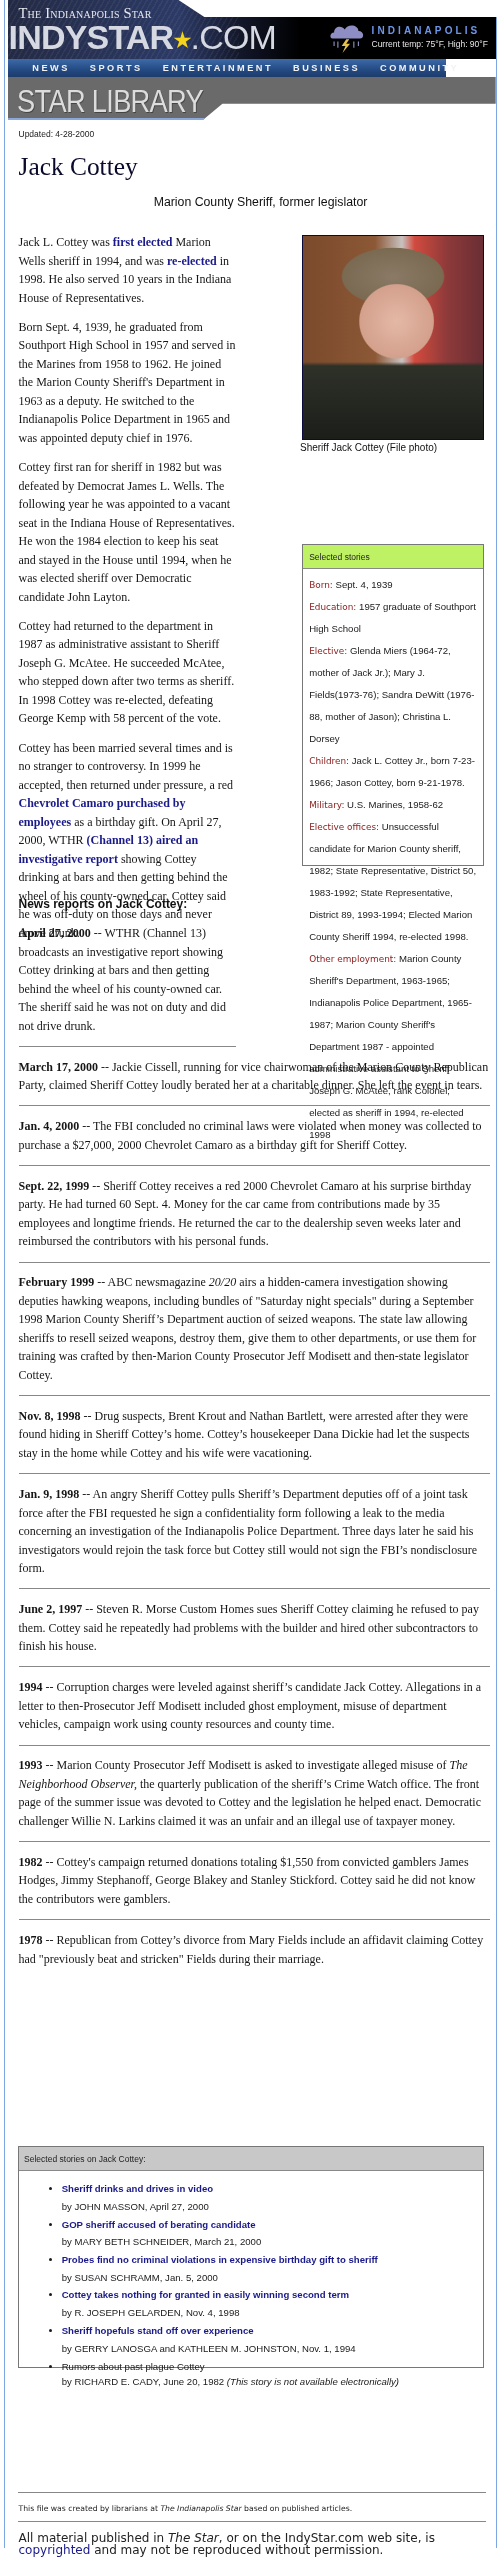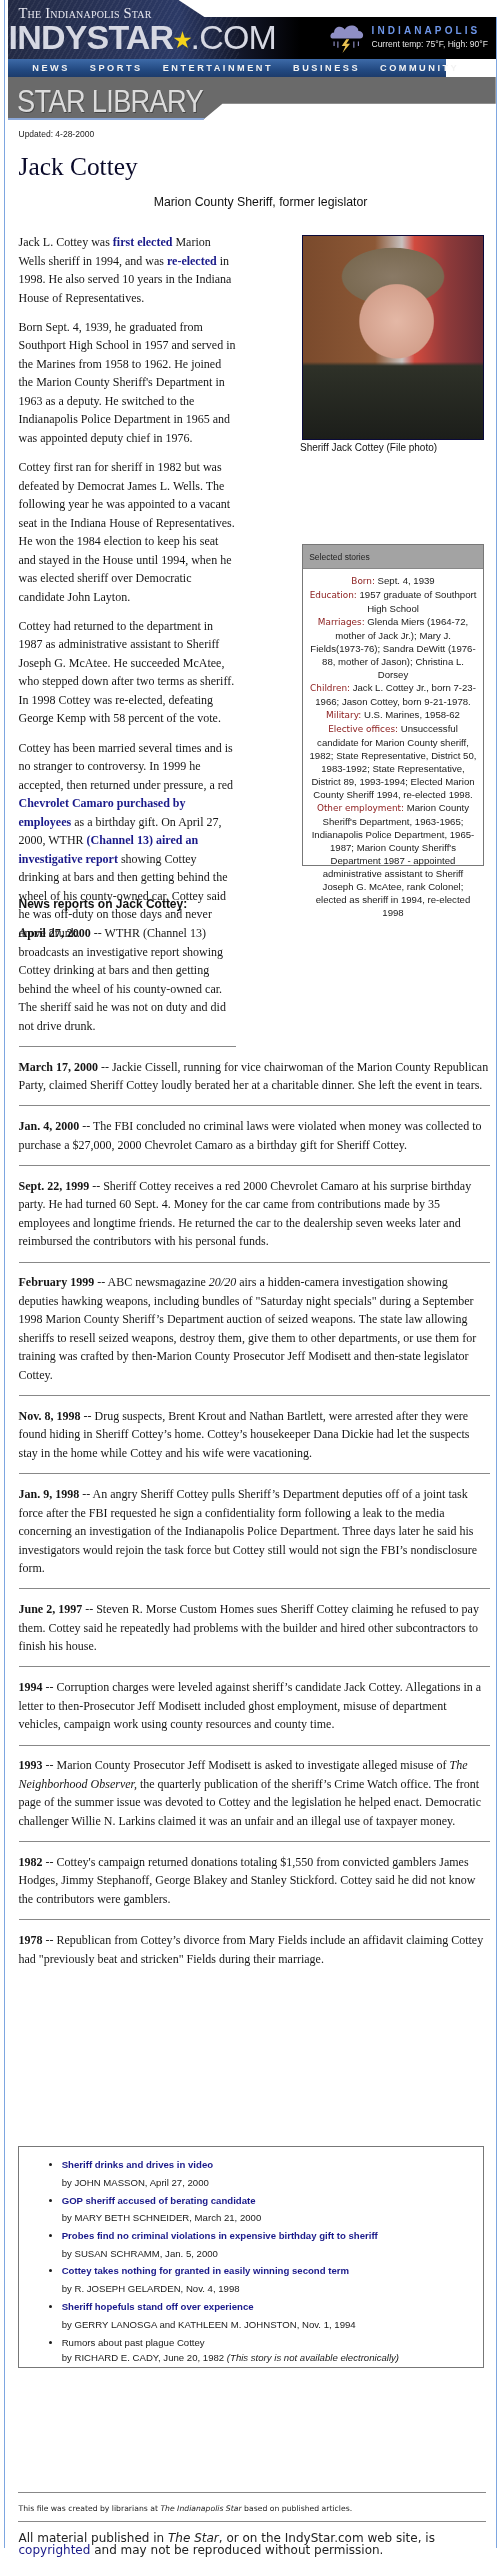--- a/index.html
+++ b/index.html
@@ -40,22 +40,22 @@
   .bio a { color:#1a1a8a; font-weight:bold; text-decoration:none; }
 
   .photo { position:absolute; left:302px; top:235px; width:182px; height:205px; border:0.8px solid #0a0a3a; box-sizing:border-box;
      background:radial-gradient(ellipse 34% 30% at 52% 42%, #e4b8a6 0%, #d3a08c 60%, rgba(0,0,0,0) 62%),
                 radial-gradient(ellipse 40% 20% at 50% 20%, #8a7a66 0%, #7a6a52 70%, rgba(0,0,0,0) 72%),
                 linear-gradient(180deg, rgba(0,0,0,0) 0%, rgba(0,0,0,0) 62%, #2e3128 64%, #1c1e1a 100%),
                 linear-gradient(90deg,#7a4a2c 0%,#8c5836 40%,#c8c2c0 55%,#d24a3e 62%,#8e3a3a 80%,#6a2e34 100%); }
   .photo-caption { position:absolute; left:300px; top:442px; font-family:"Liberation Sans", sans-serif; font-size:10px; color:#111; }
 
   .factbox { position:absolute; left:302px; top:544px; width:182px; height:322px; border:0.8px solid #777; box-sizing:border-box; background:#fff; }
-  .factbox-head { height:24px; background:#a3a3a3; border-bottom:0.8px solid #888; font-family:"Liberation Sans", sans-serif; font-size:8.5px; color:#222; padding:7px 0 0 6.2px; box-sizing:border-box; }
-  .factbox-body { padding:4.6px 6.2px; font-family:"Liberation Sans", sans-serif; font-size:9.6px; line-height:13px; color:#1a1a1a;text-align:center; }
+  .factbox-head { height:24px; background:#bef264; border-bottom:0.8px solid #888; font-family:"Liberation Sans", sans-serif; font-size:8.5px; color:#222; padding:7px 0 0 6.2px; box-sizing:border-box; }
+  .factbox-body { padding:4.6px 6.2px; font-family:"Liberation Sans", sans-serif; font-size:9.6px; line-height:22px; color:#1a1a1a; }
   .fact-label { color:#8a1a1a; font-family:"DejaVu Sans", sans-serif; font-size:8.9px; }
 
   .news-heading { position:absolute; left:18.5px; top:897px; font-family:"Liberation Sans", sans-serif; font-weight:bold; font-size:12px; color:#111; margin:0; }
   .events { position:absolute; left:18.5px; top:924px; width:471px; font-size:12px; line-height:18.5px; color:#161616; }
   .event { padding:0 0 10.8px 0; margin:0 0 10.8px 0; border-bottom:0.8px solid #888; }
   .event:first-child { width:217px; }
   .event:last-child { border-bottom:none; }
   .event b { font-weight:bold; }
 
   .stories-box { position:absolute; left:17.7px; top:2146px; width:466px; height:222px; border:0.8px solid #777; box-sizing:border-box; }
@@ -117,21 +117,21 @@
 </div>
 
 <div class="photo" title="Sheriff Jack Cottey portrait"></div>
 <div class="photo-caption">Sheriff Jack Cottey (File photo)</div>
 
 <aside class="factbox">
   <div class="factbox-head">Selected stories</div>
   <div class="factbox-body" id="facts">
       <div><span class="fact-label">Born:</span><span> Sept. 4, 1939</span></div>
       <div><span class="fact-label">Education:</span><span> 1957 graduate of Southport High School</span></div>
-      <div><span class="fact-label">Marriages:</span><span> Glenda Miers (1964-72, mother of Jack Jr.); Mary J. Fields(1973-76); Sandra DeWitt (1976-88, mother of Jason); Christina L. Dorsey</span></div>
+      <div><span class="fact-label">Elective:</span><span> Glenda Miers (1964-72, mother of Jack Jr.); Mary J. Fields(1973-76); Sandra DeWitt (1976-88, mother of Jason); Christina L. Dorsey</span></div>
       <div><span class="fact-label">Children:</span><span> Jack L. Cottey Jr., born 7-23-1966; Jason Cottey, born 9-21-1978.</span></div>
       <div><span class="fact-label">Military:</span><span> U.S. Marines, 1958-62</span></div>
       <div><span class="fact-label">Elective offices:</span><span> Unsuccessful candidate for Marion County sheriff, 1982; State Representative, District 50, 1983-1992; State Representative, District 89, 1993-1994; Elected Marion County Sheriff 1994, re-elected 1998.</span></div>
       <div><span class="fact-label">Other employment:</span><span> Marion County Sheriff's Department, 1963-1965; Indianapolis Police Department, 1965-1987; Marion County Sheriff's Department 1987 - appointed administrative assistant to Sheriff Joseph G. McAtee, rank Colonel; elected as sheriff in 1994, re-elected 1998</span></div>
     </div>
 </aside>
 
 <h2 class="news-heading">News reports on Jack Cottey:</h2>
 <div class="events" id="events">
     <div class="event"><b>April 27, 2000</b><span> -- WTHR (Channel 13) broadcasts an investigative report showing Cottey drinking at bars and then getting behind the wheel of his county-owned car. The sheriff said he was not on duty and did not drive drunk.</span></div>
@@ -142,20 +142,21 @@
     <div class="event"><b>Nov. 8, 1998</b><span> -- Drug suspects, Brent Krout and Nathan Bartlett, were arrested after they were found hiding in Sheriff Cottey’s home. Cottey’s housekeeper Dana Dickie had let the suspects stay in the home while Cottey and his wife were vacationing.</span></div>
     <div class="event"><b>Jan. 9, 1998</b><span> -- An angry Sheriff Cottey pulls Sheriff’s Department deputies off of a joint task force after the FBI requested he sign a confidentiality form following a leak to the media concerning an investigation of the Indianapolis Police Department. Three days later he said his investigators would rejoin the task force but Cottey still would not sign the FBI’s nondisclosure form.</span></div>
     <div class="event"><b>June 2, 1997</b><span> -- Steven R. Morse Custom Homes sues Sheriff Cottey claiming he refused to pay them. Cottey said he repeatedly had problems with the builder and hired other subcontractors to finish his house.</span></div>
     <div class="event"><b>1994</b><span> -- Corruption charges were leveled against sheriff’s candidate Jack Cottey. Allegations in a letter to then-Prosecutor Jeff Modisett included ghost employment, misuse of department vehicles, campaign work using county resources and county time.</span></div>
     <div class="event"><b>1993</b><span> -- Marion County Prosecutor Jeff Modisett is asked to investigate alleged misuse of </span><i>The Neighborhood Observer,</i><span> the quarterly publication of the sheriff’s Crime Watch office. The front page of the summer issue was devoted to Cottey and the legislation he helped enact. Democratic challenger Willie N. Larkins claimed it was an unfair and an illegal use of taxpayer money.</span></div>
     <div class="event"><b>1982</b><span> -- Cottey's campaign returned donations totaling $1,550 from convicted gamblers James Hodges, Jimmy Stephanoff, George Blakey and Stanley Stickford. Cottey said he did not know the contributors were gamblers.</span></div>
     <div class="event"><b>1978</b><span> -- Republican from Cottey’s divorce from Mary Fields include an affidavit claiming Cottey had "previously beat and stricken" Fields during their marriage.</span></div>
   </div>
 
 <section class="stories-box">
+  <div class="stories-head">Selected stories on Jack Cottey:</div>
   <ul class="stories-list" id="stories">
       <li><a class="story-link" href="#">Sheriff drinks and drives in video</a><br><span>by JOHN MASSON, April 27, 2000</span></li>
       <li><a class="story-link" href="#">GOP sheriff accused of berating candidate</a><br><span>by MARY BETH SCHNEIDER, March 21, 2000</span></li>
       <li><a class="story-link" href="#">Probes find no criminal violations in expensive birthday gift to sheriff</a><br><span>by SUSAN SCHRAMM, Jan. 5, 2000</span></li>
       <li><a class="story-link" href="#">Cottey takes nothing for granted in easily winning second term</a><br><span>by R. JOSEPH GELARDEN, Nov. 4, 1998</span></li>
       <li><a class="story-link" href="#">Sheriff hopefuls stand off over experience</a><br><span>by GERRY LANOSGA and KATHLEEN M. JOHNSTON, Nov. 1, 1994</span></li>
       <li class="unlinked"><span class="story-plain">Rumors about past plague Cottey</span><br><span>by RICHARD E. CADY, June 20, 1982 </span><i>(This story is not available electronically)</i></li>
     </ul>
 </section>
 

